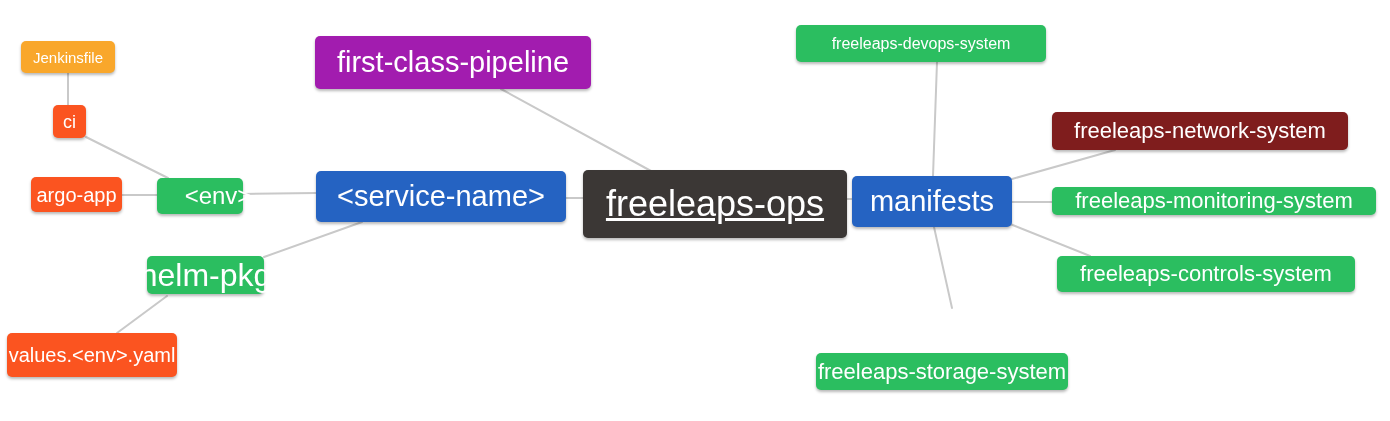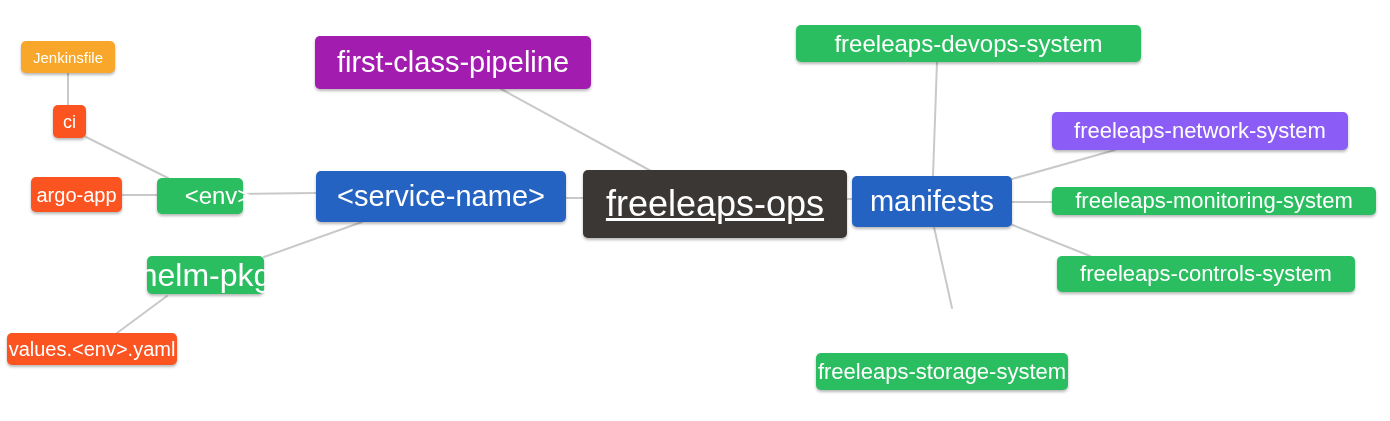--- a/index.html
+++ b/index.html
@@ -71,39 +71,39 @@
       </div>
       <div class="node" style="left: 31px; top: 177px; width: 91px; height: 35px; background: rgb(251, 84, 32); font-size: 20px;">
         <span>argo-app</span>
       </div>
       <div class="node" style="left: 157px; top: 178px; width: 86px; height: 36px; background: rgb(43, 190, 96); font-size: 24px; padding-left: 36px;">
         <span>&lt;env&gt;</span>
       </div>
       <div class="node" style="left: 147px; top: 256px; width: 117px; height: 38px; background: rgb(43, 190, 96); font-size: 32px;">
         <span>helm-pkg</span>
       </div>
-      <div class="node" style="left: 7px; top: 333px; width: 170px; height: 32px; background: rgb(251, 84, 32); font-size: 20px;">
+      <div class="node" style="left: 7px; top: 333px; width: 170px; height: 44px; background: rgb(251, 84, 32); font-size: 20px;">
         <span>values.&lt;env&gt;.yaml</span>
       </div>
       <div class="node" style="left: 315px; top: 36px; width: 276px; height: 53px; background: #a21caf; font-size: 29px;">
         <span>first-class-pipeline</span>
       </div>
       <div class="node" style="left: 316px; top: 171px; width: 250px; height: 51px; background: rgb(37, 99, 194); font-size: 29px;">
         <span>&lt;service-name&gt;</span>
       </div>
       <div class="node" style="left: 583px; top: 170px; width: 264px; height: 68px; background: rgb(59, 55, 53); font-size: 36px; text-decoration: underline;">
         <span>freeleaps-ops</span>
       </div>
       <div class="node" style="left: 852px; top: 176px; width: 160px; height: 51px; background: rgb(37, 99, 194); font-size: 29px;">
         <span>manifests</span>
       </div>
-      <div class="node" style="left: 796px; top: 25px; width: 345px; height: 37px; background: rgb(43, 190, 96); font-size: 24px; text-align: right;">
+      <div class="node" style="left: 796px; top: 25px; width: 250px; height: 37px; background: rgb(43, 190, 96); font-size: 16px; text-align: right;">
         <span>freeleaps-devops-system</span>
       </div>
-      <div class="node" style="left: 1052px; top: 112px; width: 296px; height: 38px; background: #8b5cf6; font-size: 22px;">
+      <div class="node" style="left: 1052px; top: 112px; width: 296px; height: 38px; background: #7f1d1d; font-size: 22px;">
         <span>freeleaps-network-system</span>
       </div>
       <div class="node" style="left: 1052px; top: 187px; width: 324px; height: 28px; background: rgb(43, 190, 96); font-size: 22px;">
         <span>freeleaps-monitoring-system</span>
       </div>
       <div class="node" style="left: 1057px; top: 256px; width: 298px; height: 36px; background: rgb(43, 190, 96); font-size: 22px;">
         <span>freeleaps-controls-system</span>
       </div>
       <div class="node" style="left: 816px; top: 308px; width: 252px; height: 37px; background: rgb(43, 190, 96); font-size: 22px; margin-top: 45px;">
         <span>freeleaps-storage-system</span>

